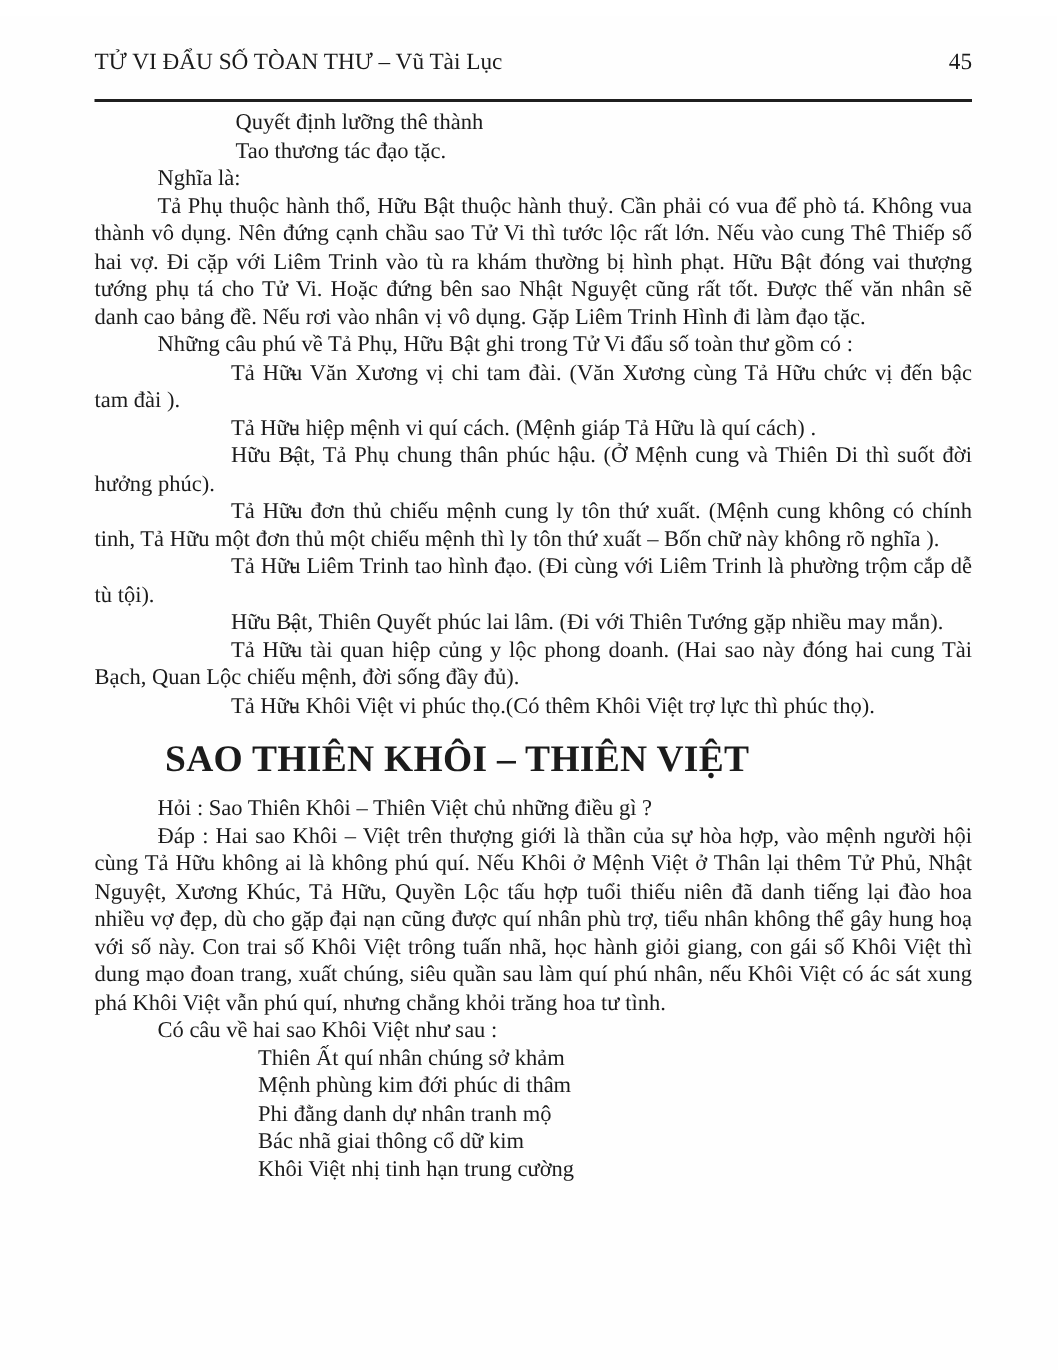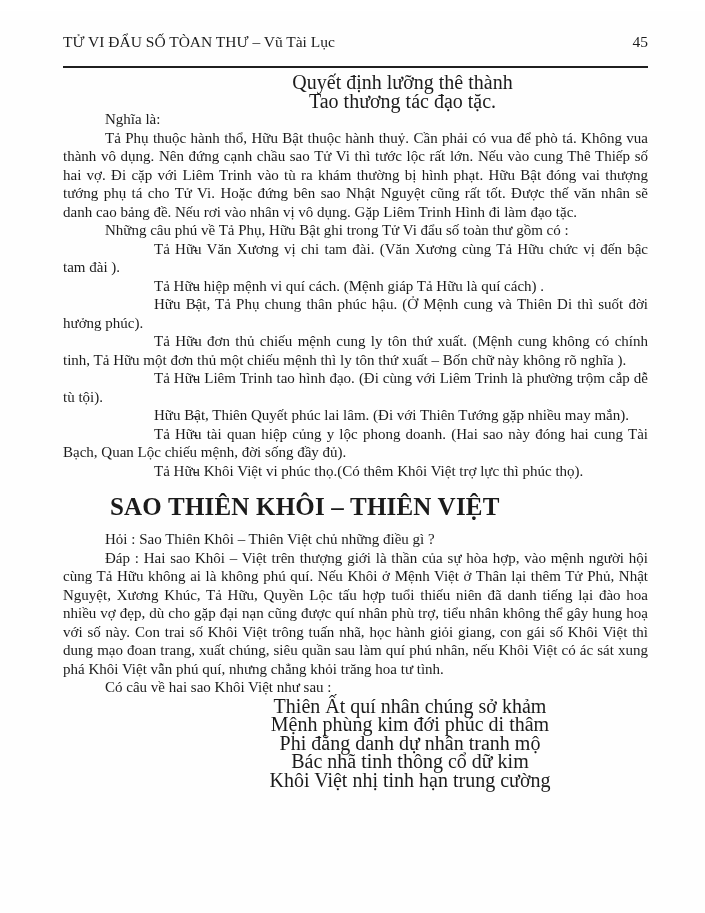--- a/index.html
+++ b/index.html
@@ -27,23 +27,22 @@
     justify-content: space-between;
     align-items: baseline;
     font-size: 15.5px;
     line-height: 19px;
   }
   .rule {
     border-bottom: 2px solid #1f1f1f;
     margin-top: 15px;
   }
   .verse { 
-    font-size: 20px;
+    font-size: 15px;
     line-height: 18.5px;
-    text-align: center;
   }
   .verse-top { margin-left: 94px; margin-top: 5px; }
   .verse-bottom { margin-left: 109px; font-family: Liberation Serif, serif; }
   p.para {
     margin: 0;
     font-size: 15px;
     line-height: 18.5px;
     text-align: justify;
     text-indent: 42px;
   }
@@ -108,17 +107,17 @@
   <h1 class="section-heading">SAO THIÊN KHÔI – THIÊN VIỆT</h1>
 
   <p class="para">Hỏi : Sao Thiên Khôi – Thiên Việt chủ những điều gì ?</p>
   <p class="para">Đáp : Hai sao Khôi – Việt trên thượng giới là thần của sự hòa hợp, vào mệnh người hội cùng Tả Hữu không ai là không phú quí. Nếu Khôi ở Mệnh Việt ở Thân lại thêm Tử Phủ, Nhật Nguyệt, Xương Khúc, Tả Hữu, Quyền Lộc tấu hợp tuổi thiếu niên đã danh tiếng lại đào hoa nhiều vợ đẹp, dù cho gặp đại nạn cũng được quí nhân phù trợ, tiểu nhân không thể gây hung hoạ với số này. Con trai số Khôi Việt trông tuấn nhã, học hành giỏi giang, con gái số Khôi Việt thì dung mạo đoan trang, xuất chúng, siêu quần sau làm quí phú nhân, nếu Khôi Việt có ác sát xung phá Khôi Việt vẫn phú quí, nhưng chẳng khỏi trăng hoa tư tình.</p>
   <p class="para">Có câu về hai sao Khôi Việt như sau :</p>
 
   <div class="verse verse-bottom">
     <div>Thiên Ất quí nhân chúng sở khảm</div>
     <div>Mệnh phùng kim đới phúc di thâm</div>
     <div>Phi đằng danh dự nhân tranh mộ</div>
-    <div>Bác nhã tinh thông cổ dữ kim</div>
+    <div>Bác nhã giai thông cổ dữ kim</div>
     <div>Khôi Việt nhị tinh hạn trung cường</div>
   </div>
 
 </div>
 
 </body></html>

